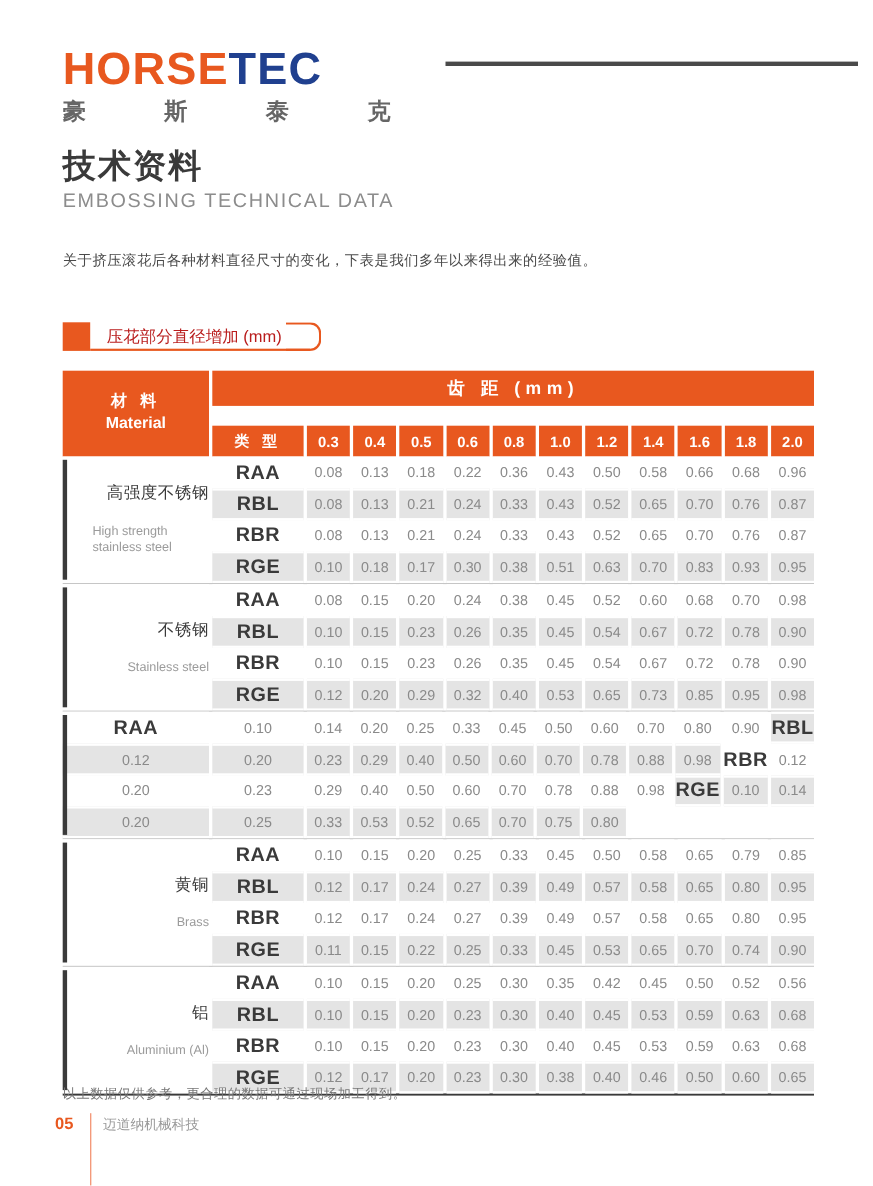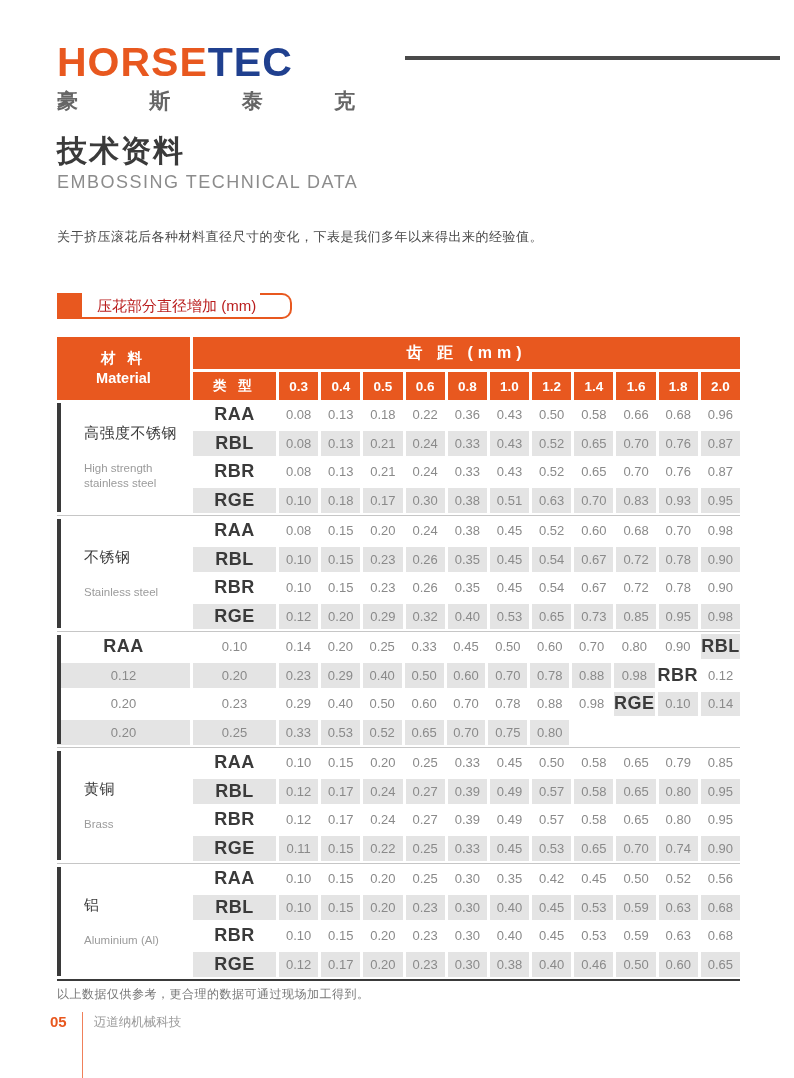--- a/index.html
+++ b/index.html
@@ -30,31 +30,31 @@
   
   .section-tag{position:absolute;left:57px;top:293px;display:flex;align-items:stretch;height:26px;}
   .tag-square{width:25px;height:26px;background:var(--orange);}
   .tag-label-wrap{position:relative;display:flex;align-items:center;padding:0 36px 0 15px;font-size:15px;color:#b91c1c;}
   .tag-underline{position:absolute;left:0;right:10px;bottom:0;height:2px;background:var(--orange);}
   .tag-corner{position:absolute;top:0;right:0;bottom:0;width:32px;border:2px solid var(--orange);border-left:none;border-radius:0 10px 10px 0;}
 
   
   .table-wrap{position:absolute;left:57px;top:337px;width:683px;border-bottom:2px solid var(--dark);}
   .thead,.group{display:grid;grid-template-columns:133px 83px repeat(11,1fr);column-gap:3px;}
-  .thead{grid-template-rows:32px 28px;row-gap:3px;}
+  .thead{grid-template-rows:32px 28px;row-gap:18px;}
   .th{background:var(--orange);color:#fff;display:flex;align-items:center;justify-content:center;font-weight:bold;font-size:13.5px;}
   .th-material{grid-row:1/3;grid-column:1;flex-direction:column;line-height:1.35;font-size:14.5px;}
   .th-material .cn{letter-spacing:4px;}
   .th-pitch-group{grid-column:2/14;font-size:16px;letter-spacing:5px;}
   .th-type{grid-column:2/3;letter-spacing:4px;}
 
   .group{grid-auto-rows:28.75px;position:relative;}
   .group + .group{border-top:1px solid #C6C6C6;}
   .group::before{content:'';position:absolute;left:0;top:3px;bottom:3px;width:4px;background:var(--dark);}
-  .mat-cell{grid-row:1/span 4;grid-column:1;display:flex;flex-direction:column;justify-content:center;padding-left:27px;background:#fff;}
+  .mat-cell{grid-row:1/span 4;grid-column:1;display:flex;flex-direction:column;justify-content:center;padding-left:27px;background:#fff;align-items:flex-end;}
   .mat-cn{font-size:15px;color:var(--dark);letter-spacing:0.5px;}
   .mat-en{font-size:11.5px;color:#9B9B9B;line-height:1.3;margin-top:18px;}
   .cell{display:flex;align-items:center;justify-content:center;font-size:13px;color:var(--valgray);background:#fff;}
   .type-cell{color:var(--dark);font-weight:bold;font-size:18px;letter-spacing:0.5px;}
   .striped{background:var(--stripe);border-top:2px solid #fff;border-bottom:2px solid #fff;}
 
   
   .footnote{position:absolute;left:57px;top:986px;font-size:12px;color:#777;letter-spacing:0.5px;}
   .page-footer{position:absolute;left:50px;top:1013px;display:flex;align-items:flex-start;}
   .page-num{color:var(--orange);font-size:15px;font-weight:bold;padding-right:14px;line-height:1.2;}

